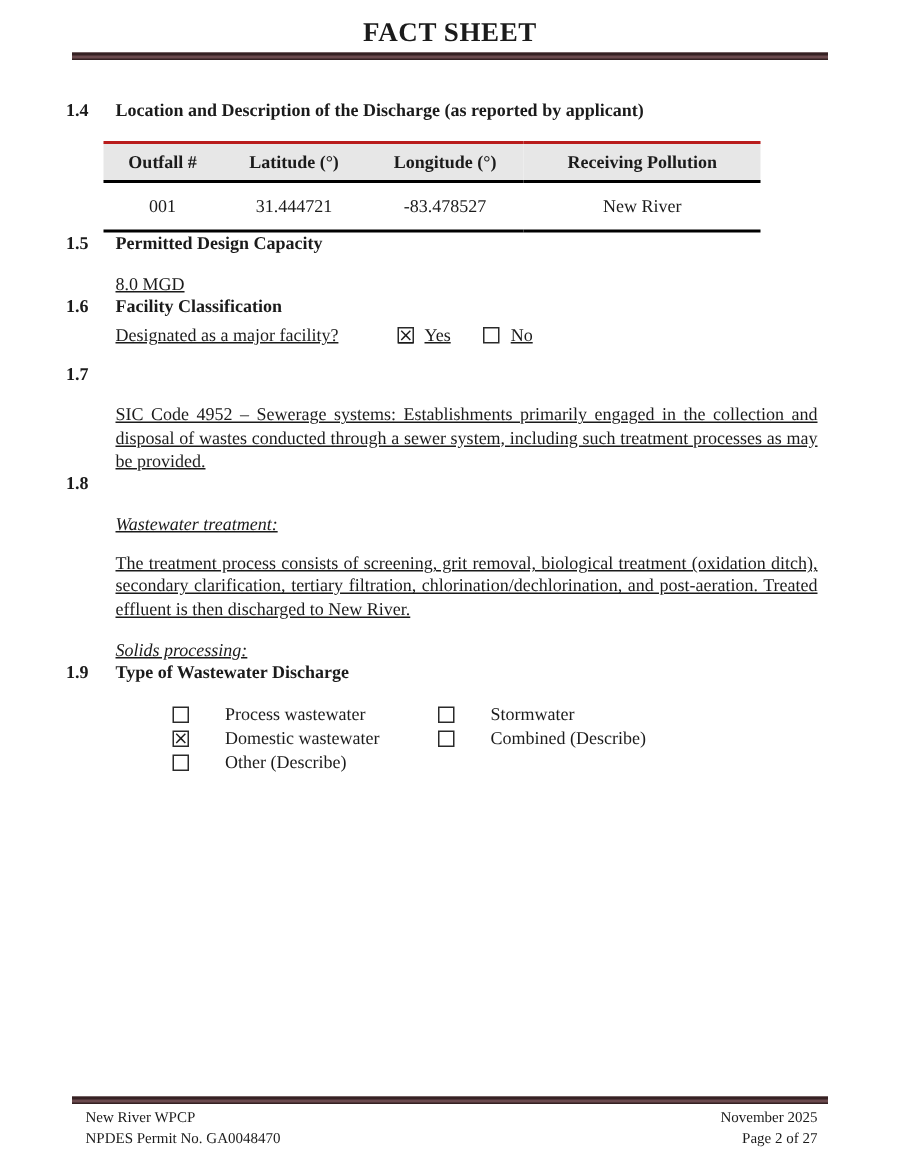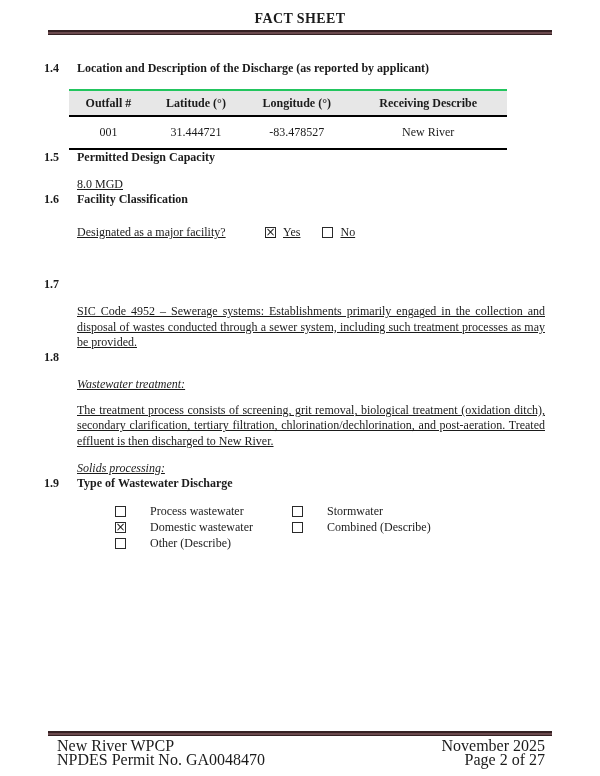--- a/index.html
+++ b/index.html
@@ -10,21 +10,21 @@
     margin:0 auto;
     background:#ffffff;
     font-family:"Liberation Serif", serif;
     color:#1b1b1b;
     overflow:hidden;
   }
   
   .doc-title {
     padding-top:11px;
     text-align:center;
-    font-size:14px;
+    font-size:18px;
     font-weight:bold;
     letter-spacing:0.4px;
   }
   .rule {
     height:5px;
     margin:3px 48px 0 48px;
     background:var(--accent,#6b4a4e);
     border-top:2px solid #352123;
     border-bottom:1px solid #352123;
   }
@@ -40,21 +40,21 @@
   
   table.outfall {
     border-collapse:collapse;
     margin:13px 0 0 25px;
     width:438px;
     font-size:12px;
   }
   table.outfall th {
     background:var(--thead-bg,#e7e7e7);
     font-weight:bold;
-    border-top:2px solid #22c55e;
+    border-top:2px solid #b91c1c;
     border-bottom:2px solid #000;
     height:26px;
     text-align:center;
     padding:0 4px;
   }
   table.outfall td {
     height:33px;
     text-align:center;
     border-bottom:2px solid #000;
     padding:0 4px;
@@ -101,21 +101,21 @@
   .mt-s14 { margin-top:26px; }
   .mt-heading { }
   .mt-body { margin-top:12px; }
 
   
   .footer { position:absolute; left:0; right:0; bottom:0; }
   .footer-row {
     display:flex;
     justify-content:space-between;
     padding:3px 55px 10px 57px;
-    font-size:16px;
+    font-size:10px;
     line-height:13.5px;
   }
   .footer-right { text-align:right; }
 </style>
 </head>
 <body>
 
 <div class="page">
 
   <div class="doc-title">FACT SHEET</div>
@@ -127,21 +127,21 @@
       <span class="sec-num">1.4</span>
       <span>Location and Description of the Discharge (as reported by applicant)</span>
     </div>
 
     <table class="outfall">
       <thead>
         <tr>
           <th class="col-outfall">Outfall #</th>
           <th class="col-lat">Latitude (°)</th>
           <th class="col-lon">Longitude (°)</th>
-          <th class="col-wb">Receiving Describe</th>
+          <th class="col-wb">Receiving Pollution</th>
         </tr>
       </thead>
       <tbody>
         <tr>
           <td>001</td>
           <td>31.444721</td>
           <td>-83.478527</td>
           <td>New River</td>
         </tr>
       </tbody>
@@ -150,33 +150,33 @@
     <div class="sec-heading mt-heading">
       <span class="sec-num">1.5</span>
       <span>Permitted Design Capacity</span>
     </div>
     <div class="indent body-text mt-body">8.0 MGD</div>
 
     <div class="sec-heading mt-heading">
       <span class="sec-num">1.6</span>
       <span>Facility Classification</span>
     </div>
-    <div class="indent body-text facility-line" style="margin-top:18px;align-items:center;">
+    <div class="indent body-text facility-line" style="margin-top:4px;align-items:center;">
       <span class="facility-q">Designated as a major facility?</span>
       <span class="opt">
         <span class="cb checked"></span>
         <span class="opt-label">Yes</span>
       </span>
       <span class="opt">
         <span class="cb"></span>
         <span class="opt-label">No</span>
       </span>
     </div>
 
-    <div class="sec-heading" style="margin-top:37px;">
+    <div class="sec-heading" style="margin-top:11px;">
       <span class="sec-num">1.7</span>
     </div>
     <div class="indent body-text just mt-body">SIC Code 4952 – Sewerage systems:  Establishments primarily engaged in the collection and disposal of wastes conducted through a sewer system, including such treatment processes as may be provided.</div>
 
     <div class="sec-heading mt-heading">
       <span class="sec-num">1.8</span>
     </div>
     <div class="indent body-text italic mt-body">Wastewater treatment:</div>
     <div class="indent body-text just" style="margin-top:11px;">The treatment process consists of screening, grit removal, biological treatment (oxidation ditch), secondary clarification, tertiary filtration, chlorination/dechlorination, and post-aeration.  Treated effluent is then discharged to New River.</div>
     <div class="indent body-text italic mt-body">Solids processing:</div>

